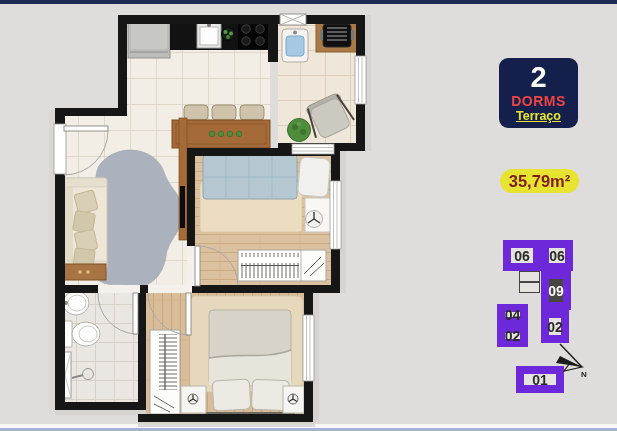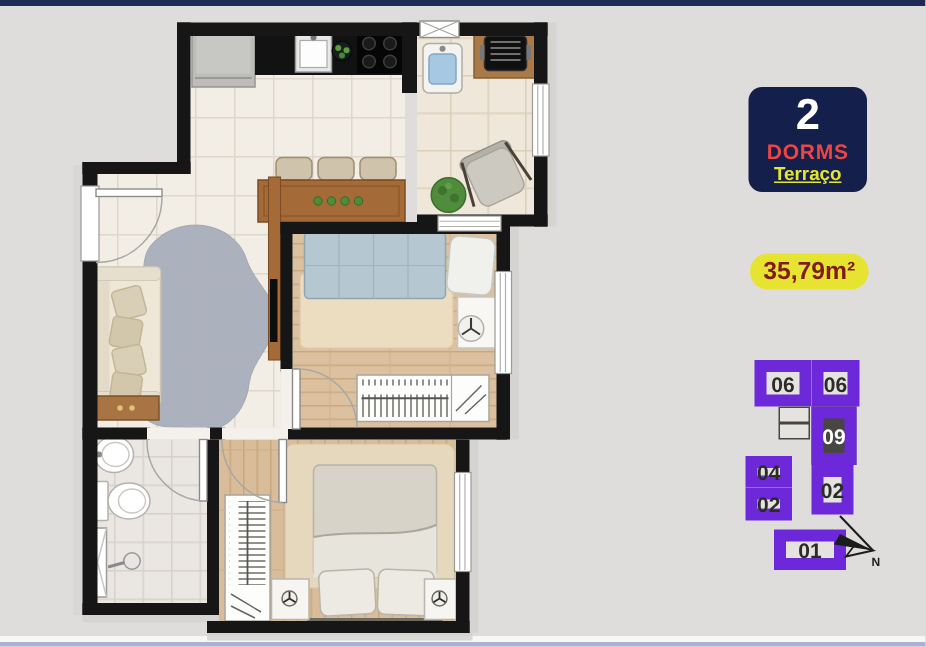--- a/index.html
+++ b/index.html
@@ -27,21 +27,21 @@
   .unit.hl{background:#484641;color:#fff;}
   .svc{position:absolute;background:#e4e3e0;border:1.5px solid #47453f;box-sizing:border-box;}
   #u06{left:33px;top:10px;width:38px;height:31px;}
   #u07{left:71px;top:10px;width:32px;height:31px;}
   #svc1{left:49px;top:41px;width:21px;height:11px;}
   #svc2{left:49px;top:52px;width:21px;height:11px;}
   #u05{left:71px;top:41px;width:30px;height:39px;}
   #u04{left:27px;top:74px;width:31px;height:21px;}
   #u02{left:27px;top:95px;width:31px;height:22px;}
   #u03{left:71px;top:80px;width:28px;height:33px;}
-  #u01{left:46px;top:123px;width:48px;height:27px;}
+  #u01{left:46px;top:136px;width:48px;height:27px;}
   #north{left:84px;top:110px;width:38px;height:40px;}
   #street-label{left:0px;top:152px;width:135px;text-align:center;font-size:8.5px;font-weight:bold;
                 color:#4a4a46;letter-spacing:.4px;}
   #floor-plan{left:0;top:0;}
 </style>
 </head>
 <body>
 
 <div class="abs" id="top-bar"></div>
 <div class="abs" id="bottom-white"></div>

